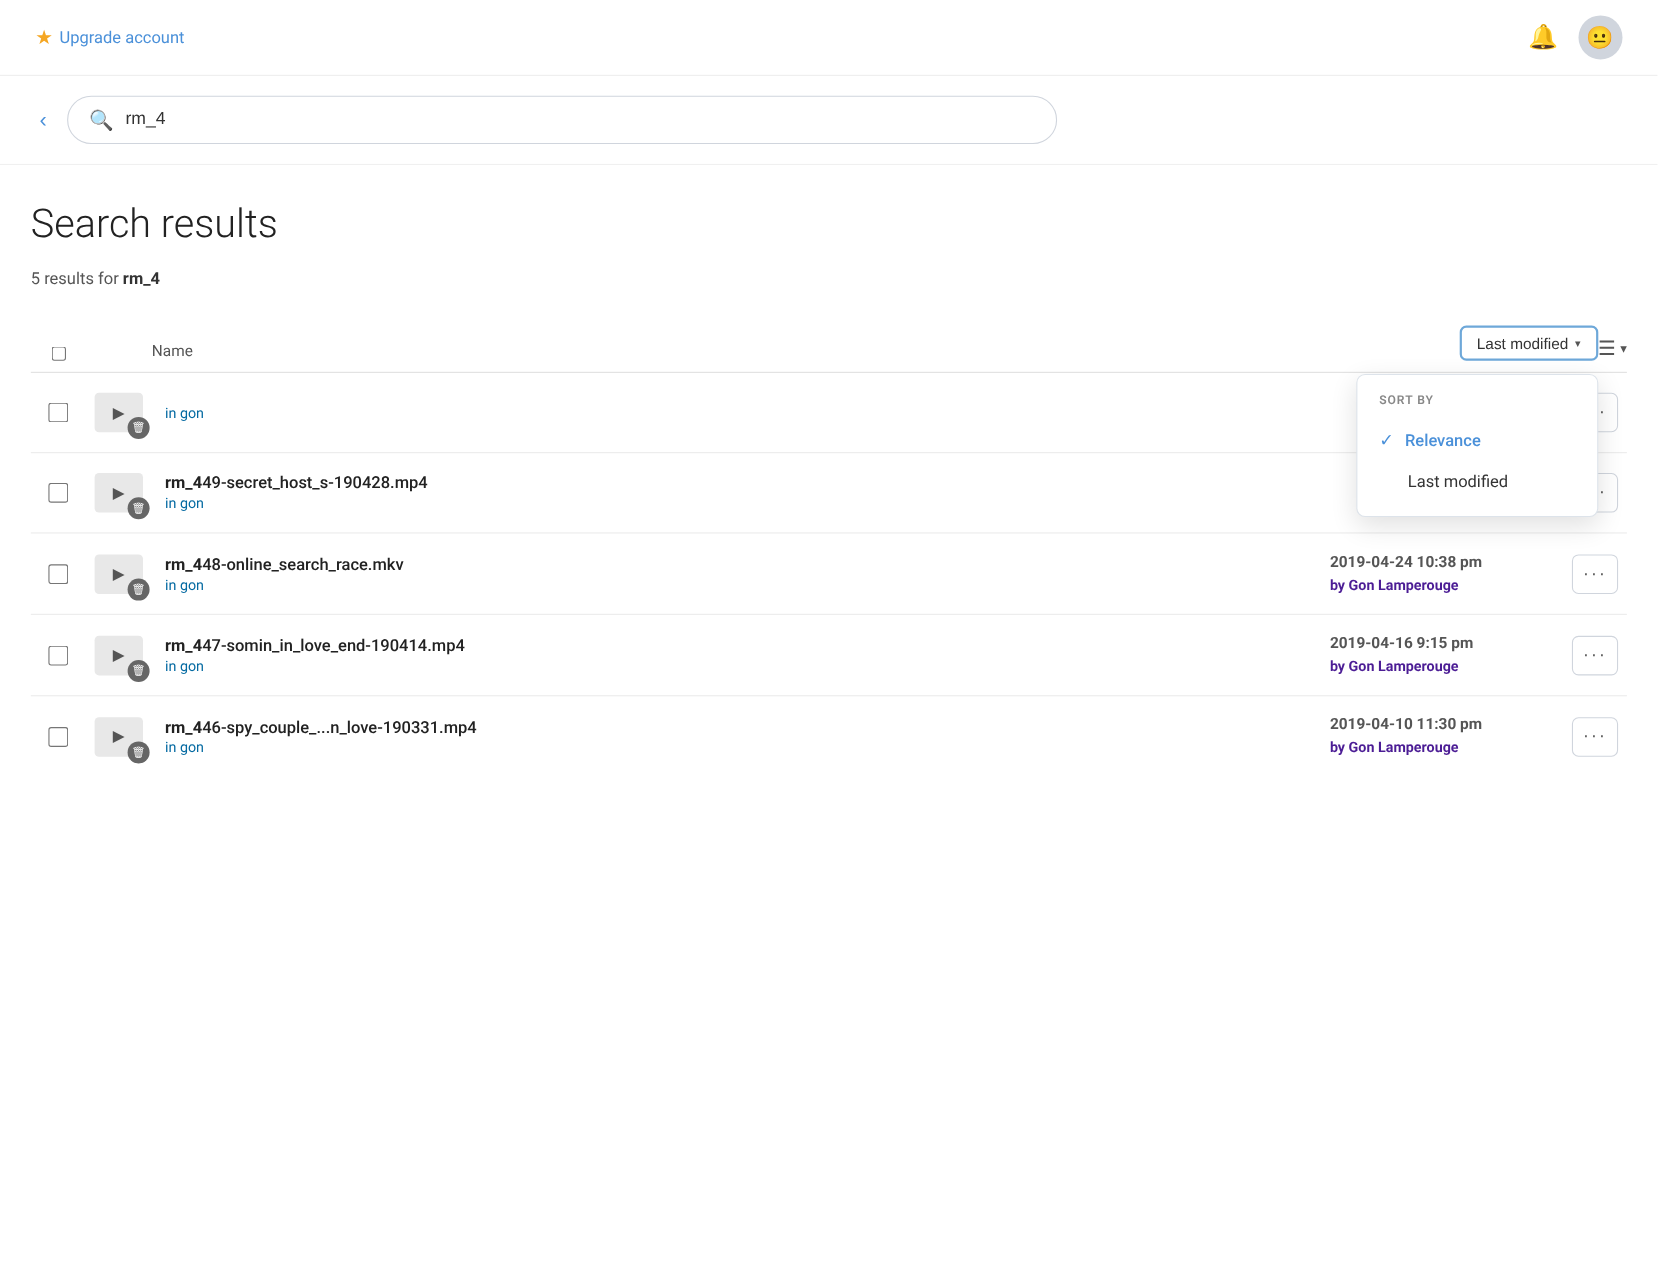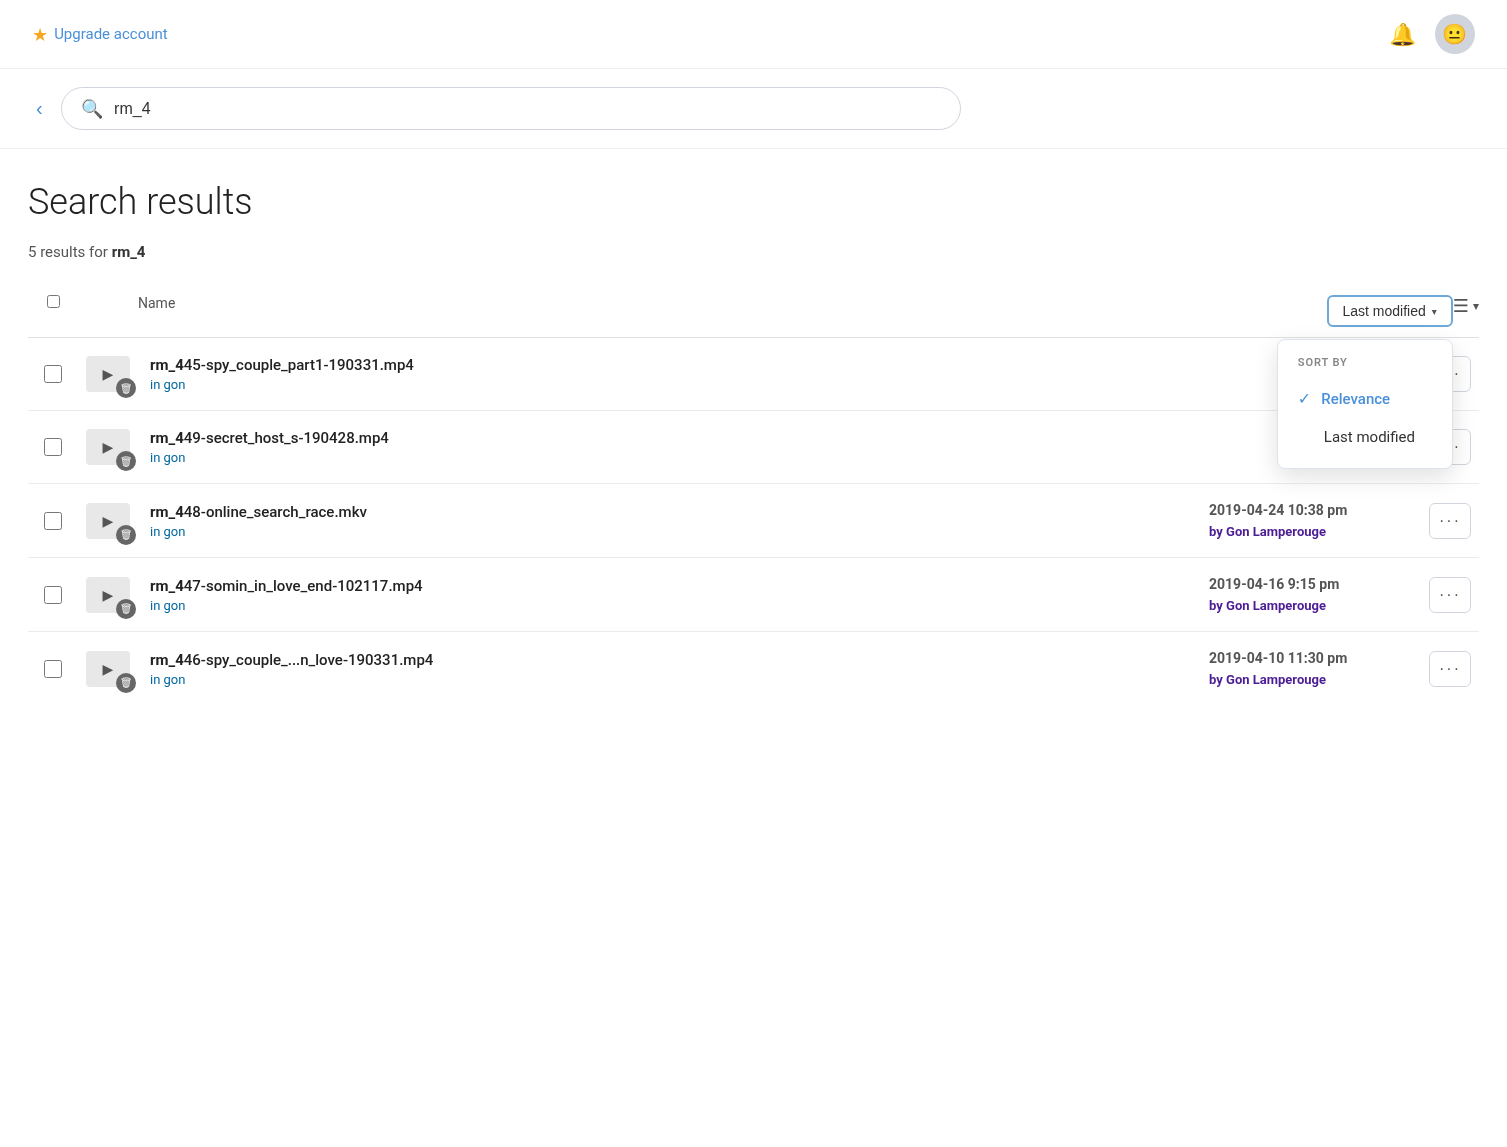--- a/index.html
+++ b/index.html
@@ -100,21 +100,21 @@
     .results-count {
       font-size: 15px;
       color: #555;
       margin-bottom: 24px;
     }
     .results-count strong { font-weight: 700; color: #333; }
 
     
     .table-header {
       display: flex;
-      align-items: flex-start;
+      align-items: flex-end;
       padding: 10px 0;
       border-bottom: 1px solid #e0e0e0;
       position: relative;
     }
     .col-check { width: 50px; flex-shrink: 0; display: flex; justify-content: center; }
     .col-name { flex: 1; font-size: 14px; color: #555; padding-left: 60px; }
     .col-sort { margin-left: auto; position: relative; }
     .sort-btn {
       display: flex;
       align-items: center;
@@ -128,21 +128,21 @@
       cursor: pointer;
     }
     .sort-btn .chevron { font-size: 10px; color: #555; }
     .col-view { display: flex; align-items: center; gap: 4px; cursor: pointer; color: #555; font-size: 18px; }
 
     
     .dropdown-menu {
       position: absolute;
       top: 44px;
       right: 0;
-      width: 176px;
+      width: 220px;
       background: #fff;
       border: 1px solid #dde3ea;
       border-radius: 8px;
       box-shadow: 0 8px 24px rgba(0,0,0,0.12);
       z-index: 100;
       padding: 12px 0;
     }
     .dropdown-label {
       font-size: 11px;
       font-weight: 600;
@@ -325,23 +325,20 @@
     <div class="checkbox">
       <input type="checkbox" style="">
     </div>
     <div class="file-icon-wrapper">
       <div class="file-thumb">
         <span class="play-icon">▶</span>
         <div class="badge-icon">🗑</div>
       </div>
     </div>
     <div class="file-info">
-      <div class="file-name">
-        <strong>rm_4</strong><span>45-spy_couple_part1-190331.mp4</span>
-      </div>
       <div class="file-location">in gon</div>
     </div>
     <div class="file-meta">
       
     </div>
     <button class="more-btn">···</button>
   </div>
       <div class="file-row">
     <div class="checkbox">
       <input type="checkbox" style="">
@@ -392,21 +389,21 @@
       <input type="checkbox" style="">
     </div>
     <div class="file-icon-wrapper">
       <div class="file-thumb">
         <span class="play-icon">▶</span>
         <div class="badge-icon">🗑</div>
       </div>
     </div>
     <div class="file-info">
       <div class="file-name">
-        <strong>rm_4</strong><span>47-somin_in_love_end-102117.mp4</span>
+        <strong>rm_4</strong><span>47-somin_in_love_end-190414.mp4</span>
       </div>
       <div class="file-location">in gon</div>
     </div>
     <div class="file-meta">
 
         <div class="meta-date">2019-04-16 9:15 pm</div>
         <div class="meta-author">by Gon Lamperouge</div>
 
     </div>
     <button class="more-btn">···</button>

